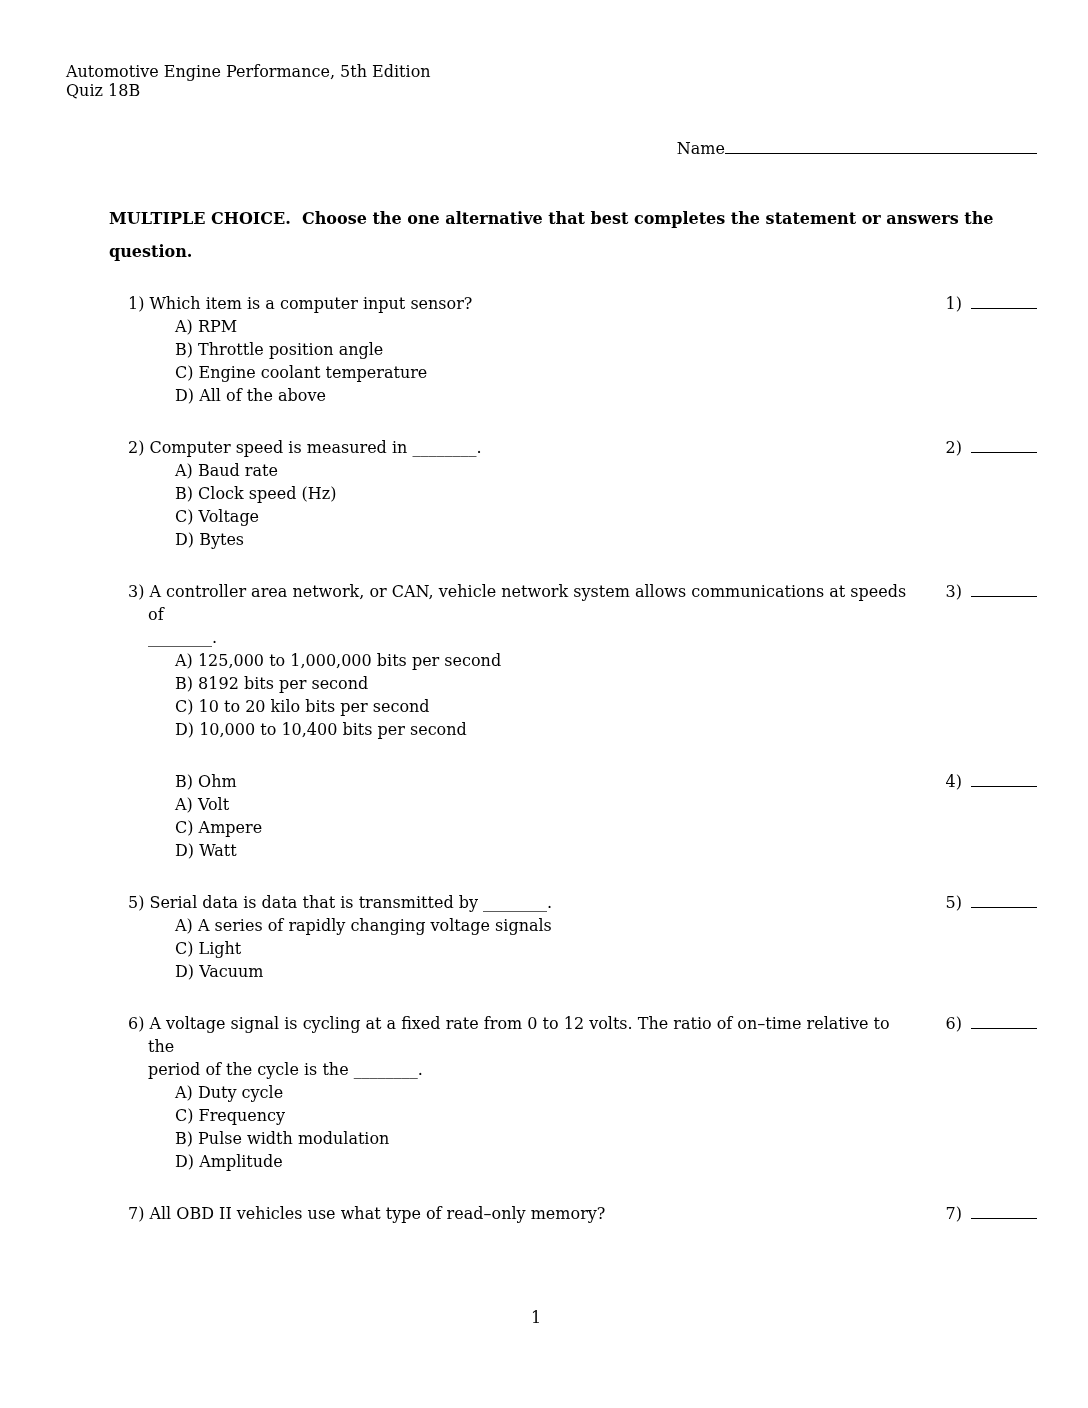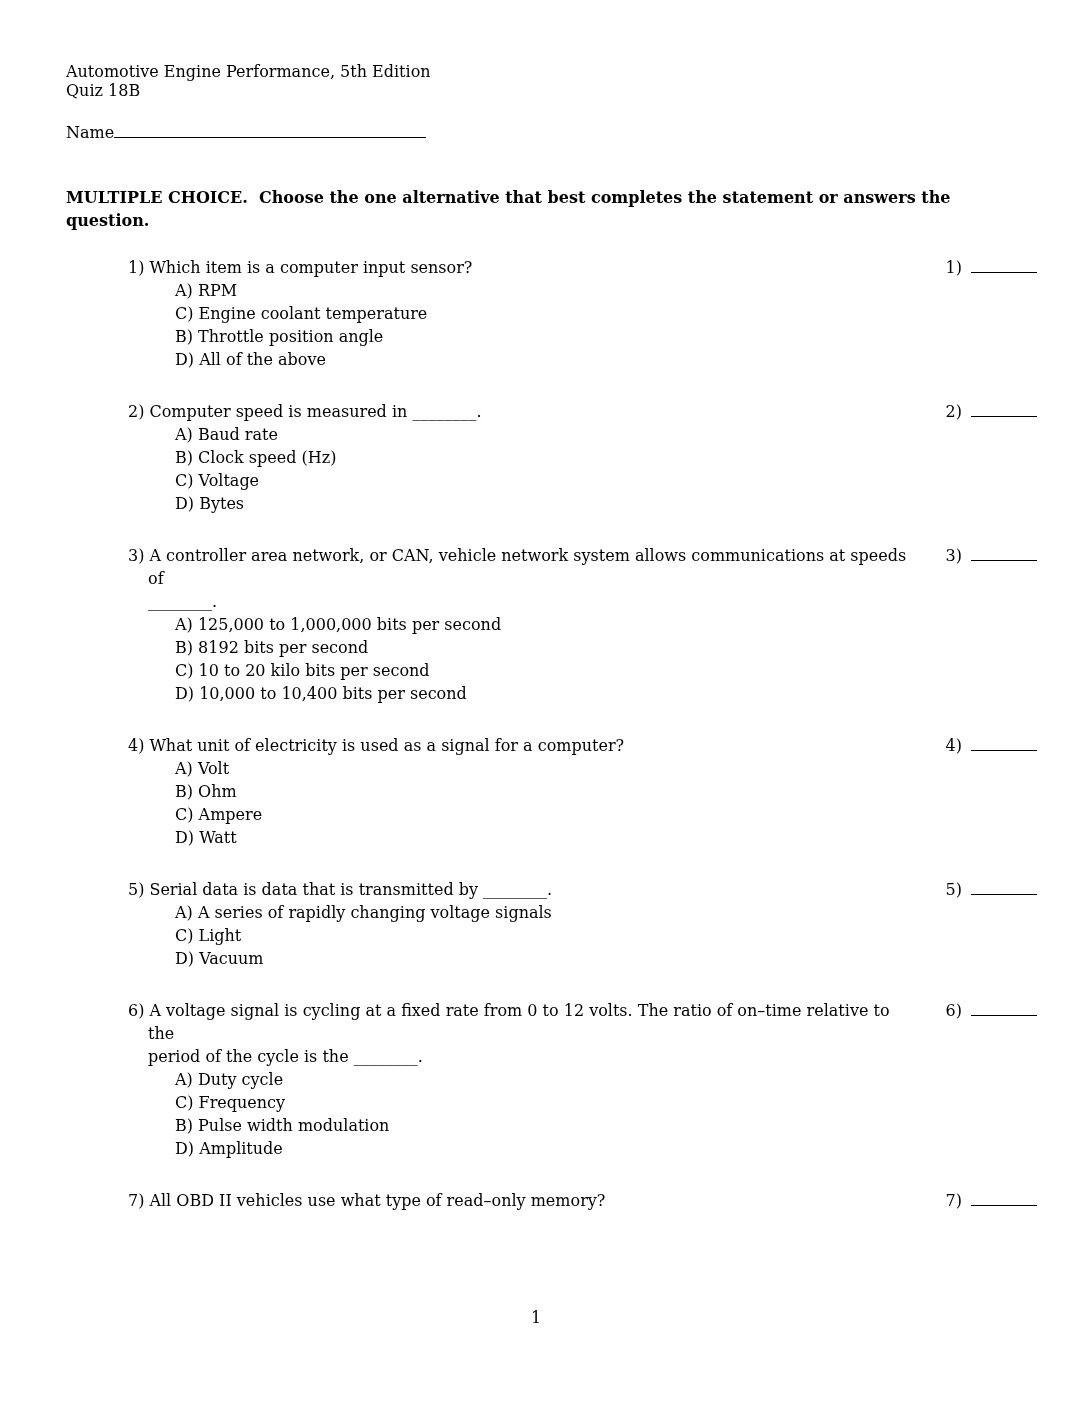--- a/index.html
+++ b/index.html
@@ -20,35 +20,37 @@
     position: relative;
     box-sizing: border-box;
     width: 1072px;
     height: 1408px;
     padding: 62px 35px 0 66px;
   }
   .header-line {
     line-height: 19px;
   }
   .name-row {
-    margin-top: 22px;
+    margin-top: 38px;
     line-height: 19px;
+    text-align: right;
   }
   .name-line {
     display: inline-block;
     width: 312px;
     height: 15px;
     border-bottom: 1px solid #000;
     vertical-align: baseline;
   }
   .section-title {
     margin-top: 44px;
     font-weight: bold;
-    line-height: 23px;
+    line-height: 33px;
     white-space: pre-wrap;
+    margin-left: 43px;
   }
   .question-list {
     margin-top: 24px;
   }
   .question {
     position: relative;
     margin-bottom: 29px;
   }
   .q-body {
     margin-left: 62px;
@@ -108,22 +110,22 @@
   </div>
 
   <div class="section-title">MULTIPLE CHOICE.  Choose the one alternative that best completes the statement or answers the question.</div>
 
   <div class="question-list" id="questions">
   <div class="question">
     <div class="q-body">
       <div class="q-text"><span class="q-num">1)</span><span class="q-str">Which item is a computer input sensor?</span></div>
       <div class="choices">
             <div class="choice">A) RPM</div>
+            <div class="choice">B) Throttle position angle</div>
             <div class="choice">C) Engine coolant temperature</div>
-            <div class="choice">B) Throttle position angle</div>
             <div class="choice">D) All of the above</div>
           </div>
     </div>
     <div class="answer">
       <span class="ans-num">1)</span><span class="ans-line"></span>
     </div>
   </div>
 
   <div class="question">
     <div class="q-body">
@@ -151,24 +153,23 @@
             <div class="choice">D) 10,000 to 10,400 bits per second</div>
           </div>
     </div>
     <div class="answer">
       <span class="ans-num">3)</span><span class="ans-line"></span>
     </div>
   </div>
 
   <div class="question">
     <div class="q-body">
-      <div class="q-text"><span class="q-num">4)</span><span class="q-str">What unit of electricity is used as a signal for a computer?</span></div>
-      <div class="choices">
+      <div class="choices">
+            <div class="choice">B) Ohm</div>
             <div class="choice">A) Volt</div>
-            <div class="choice">B) Ohm</div>
             <div class="choice">C) Ampere</div>
             <div class="choice">D) Watt</div>
           </div>
     </div>
     <div class="answer">
       <span class="ans-num">4)</span><span class="ans-line"></span>
     </div>
   </div>
 
   <div class="question">

